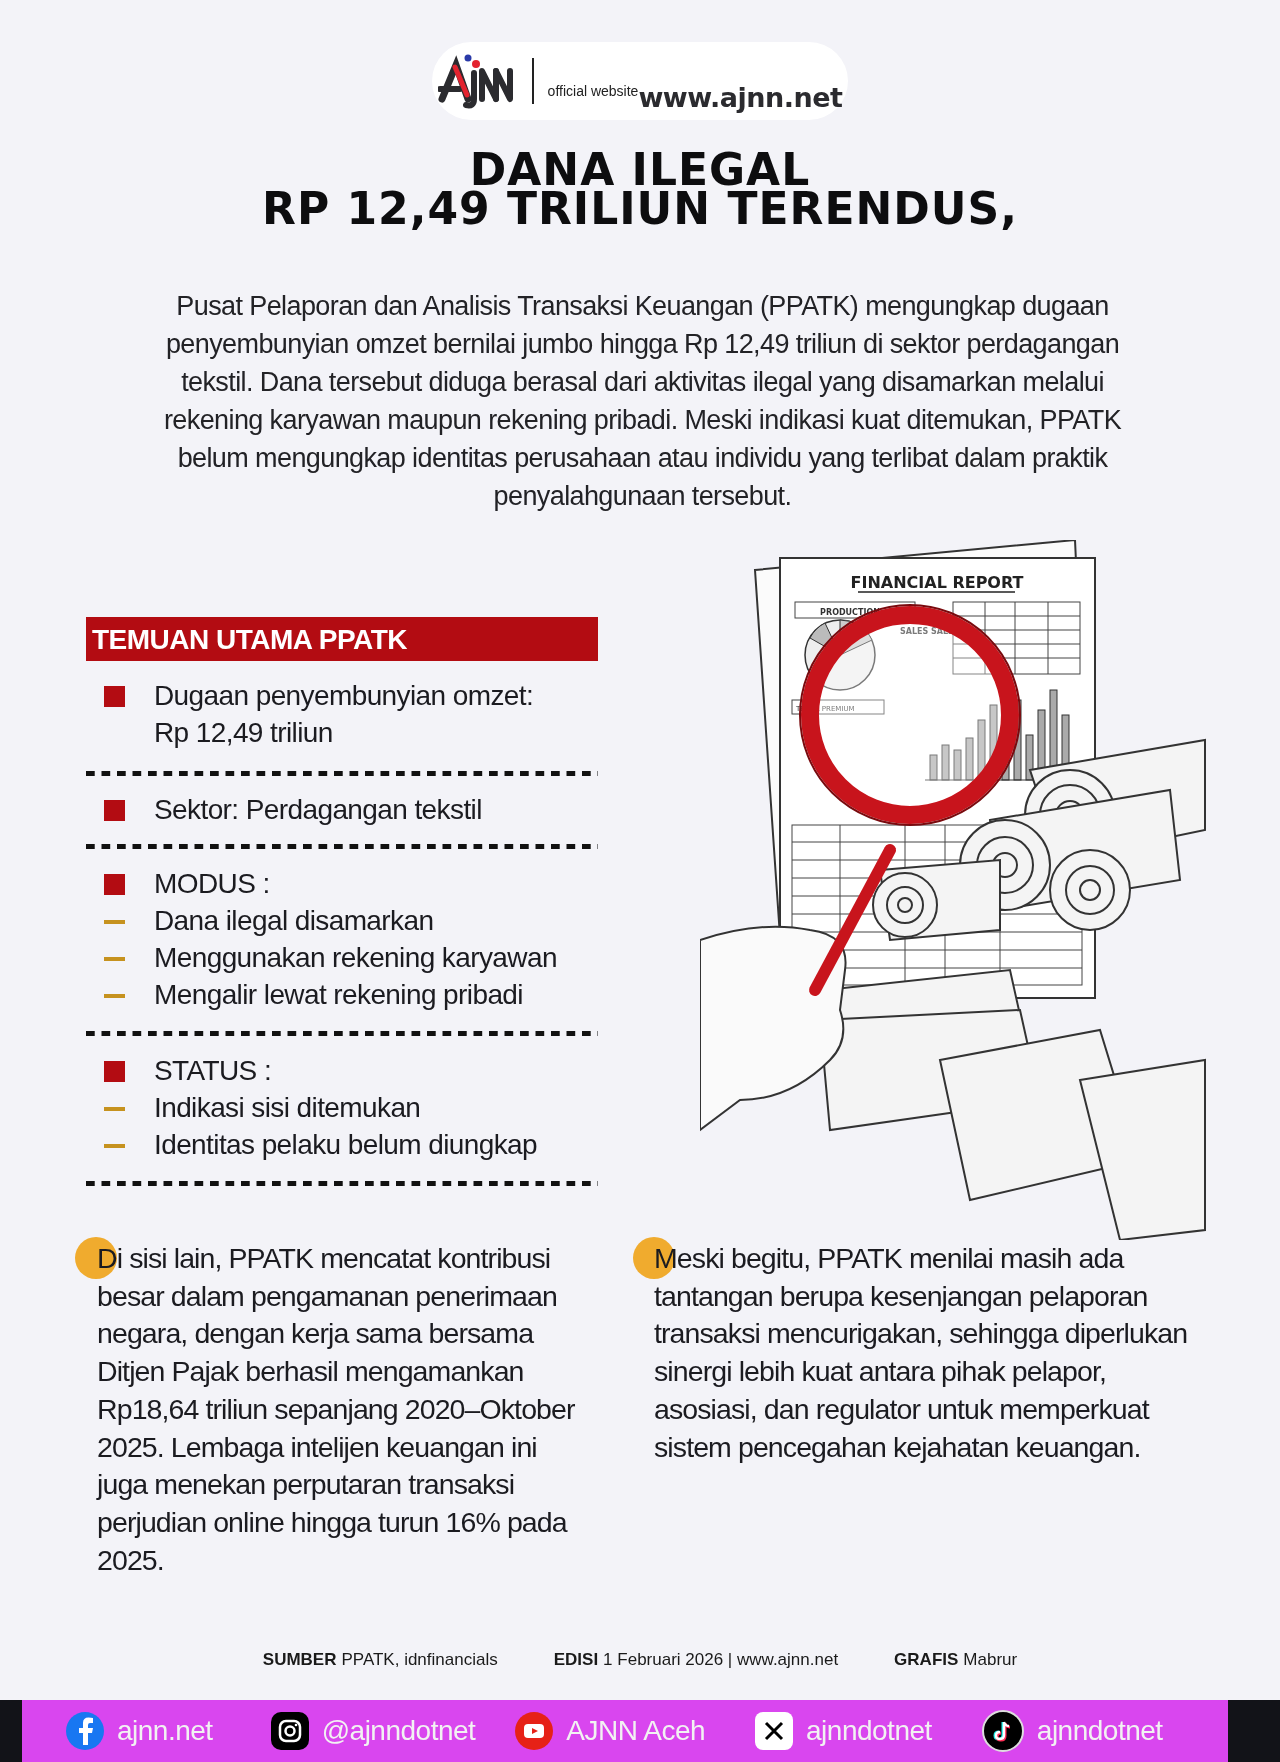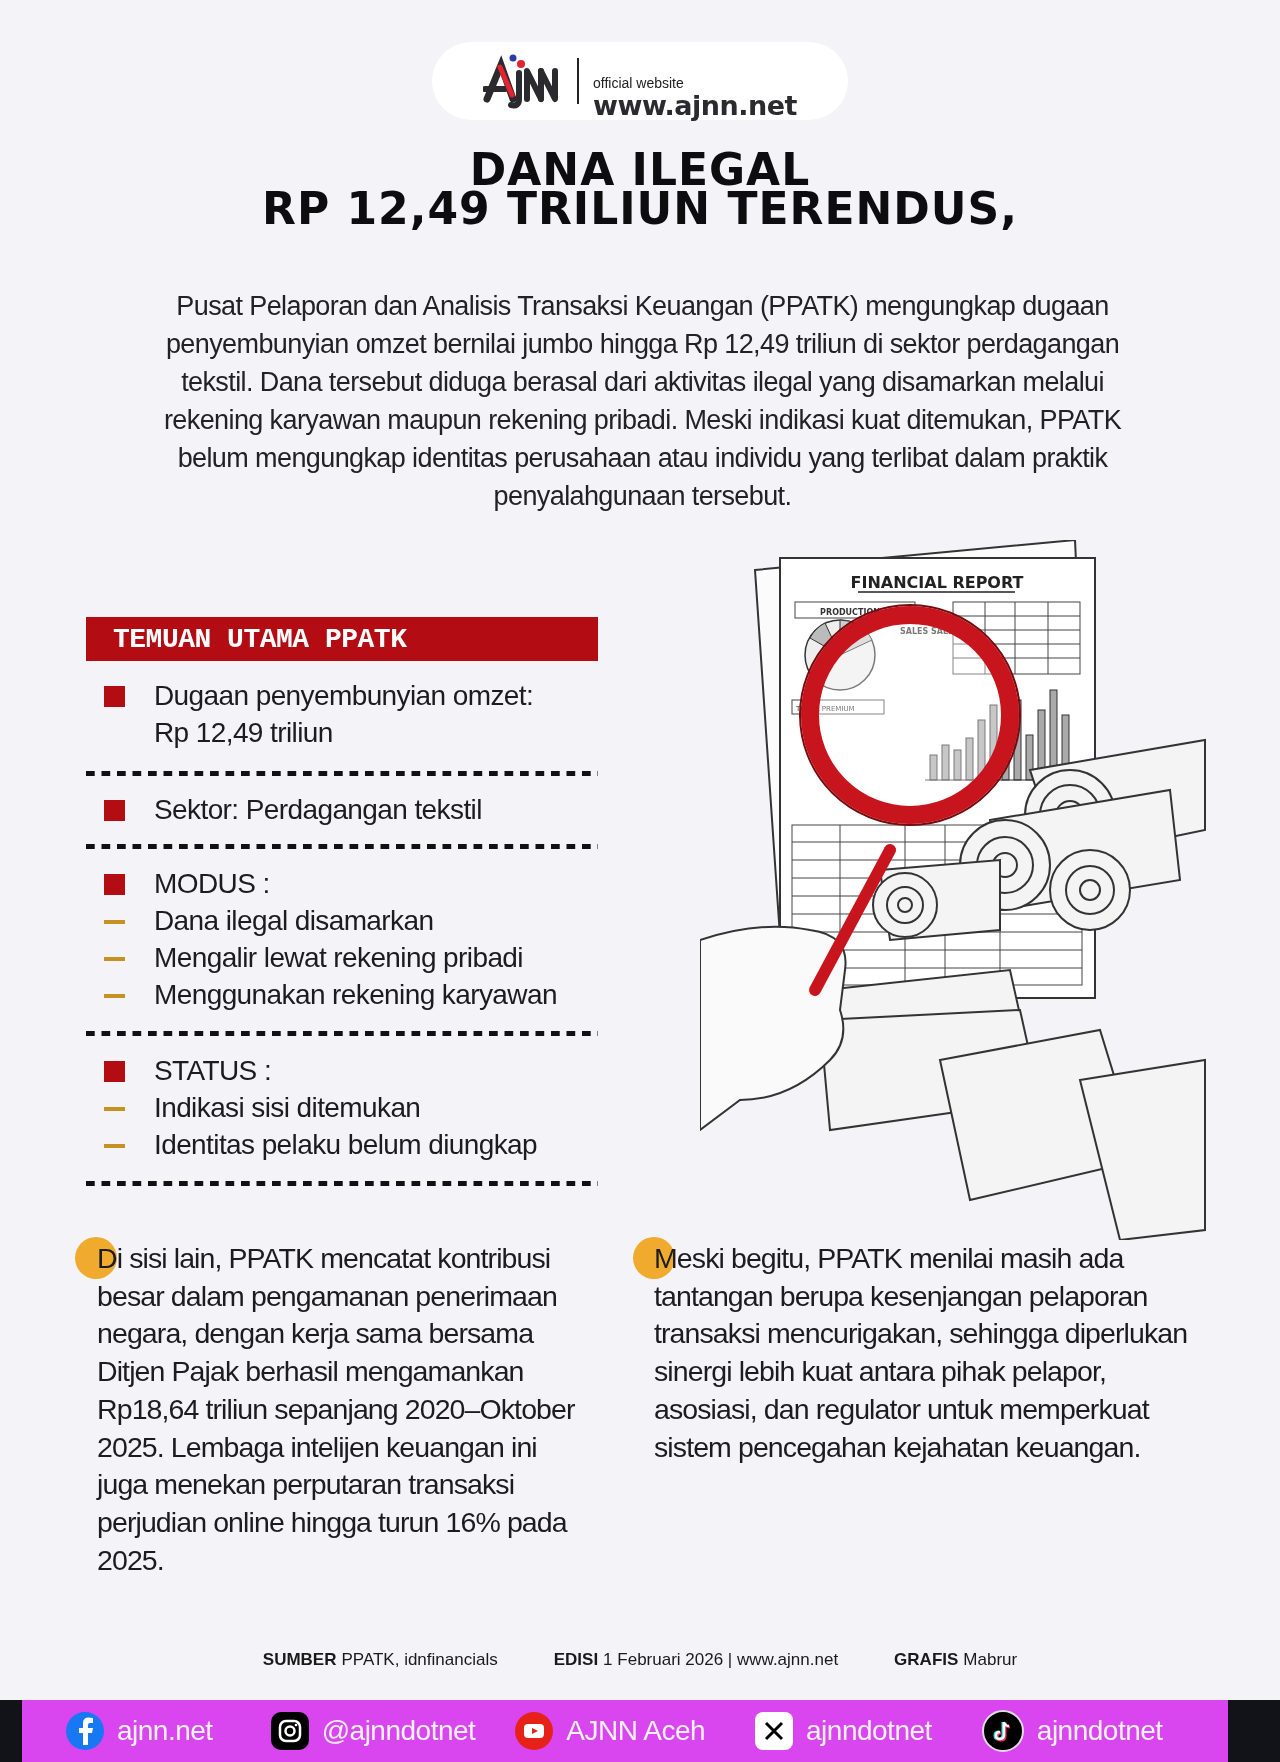--- a/index.html
+++ b/index.html
@@ -5,40 +5,40 @@
   html, body { margin:0; padding:0; }
   body { width:1280px; height:1762px; background:#f3f3f8; position:relative; overflow:hidden;
          font-family:"Liberation Sans", "DejaVu Sans", sans-serif; color:#1a1a1f; }
   .abs { position:absolute; }
 
   
   .logo-pill { left:432px; top:42px; width:416px; height:78px; background:#ffffff; border-radius:40px;
                display:flex; align-items:center; justify-content:center; gap:14px; }
   .logo-mark { position:relative; width:80px; height:56px; }
   .logo-divider { width:2px; height:46px; background:#222; }
-  .logo-text { display:flex; flex-direction:column; line-height:1;margin-top:32px; }
+  .logo-text { display:flex; line-height:1;margin-top:32px; }
   .logo-sub { font-size:14px; color:#222; margin-bottom:2px; }
   .logo-url { font-family:"DejaVu Sans", sans-serif; font-weight:bold; font-size:27px; color:#2b2b2f; letter-spacing:-0.5px; }
 
   
   .title { left:0; top:150px; width:1280px; text-align:center; font-family:"DejaVu Sans", sans-serif;
            font-weight:bold; line-height:39px; letter-spacing:1px; }
   .title .l1, .title .l2 { font-size:44px; color:#0d0d0f; display:block; }
   .title .l3 { font-size:44px; color:#b0101b; display:block; }
 
   .intro { left:150px; top:287px; width:985px; text-align:center; font-size:27px; line-height:38px; color:#222226;
            letter-spacing:-0.6px; }
 
   
   .illus { left:700px; top:540px; width:510px; height:700px; }
 
   
   .findings { left:86px; top:617px; width:512px; }
-  .find-head { background:#b30c12; color:#fff; font-family:Liberation Mono, monospace; font-weight:bold; font-size:28px;
-               height:44px; line-height:46px; padding-left:27px; letter-spacing:-0.5px; }
+  .find-head { background:#b30c12; color:#fff; font-family:Liberation Sans, sans-serif; font-weight:bold; font-size:28px;
+               height:44px; line-height:46px; padding-left:6px; letter-spacing:-0.5px; }
   .find-item { position:relative; padding-left:68px; font-size:28px; line-height:37px; color:#1b1b20; letter-spacing:-0.6px; }
   .sq { position:absolute; left:18px; width:21px; height:21px; background:#b30c12; }
   .dash { position:absolute; left:18px; width:21px; height:4px; background:#c6921f; }
   .bold { font-weight:normal; }
   .divider { border-top:5px dotted #111; margin:0 0; height:0; }
   .divider { border:none; height:5px; background-image:linear-gradient(to right, #111 55%, transparent 55%); background-size:15.5px 5px; }
 
   .col { font-size:28.5px; line-height:37.7px; color:#1b1b20; letter-spacing:-0.9px; }
   .col-left { left:97px; top:1240px; width:480px; }
   .col-right { left:654px; top:1240px; width:545px; }
@@ -192,22 +192,22 @@
     <span class="bold">Perdagangan tekstil</span>
   </div>
   <div style="height:16px"></div>
   <div class="divider"></div>
   <div style="height:16px"></div>
   <div class="find-item">
     <span class="sq" style="top:9px"></span>
     <span class="bold">MODUS :</span>
   </div>
   <div class="find-item"><span class="dash" style="top:18px"></span><span>Dana ilegal disamarkan</span></div>
+  <div class="find-item"><span class="dash" style="top:18px"></span><span>Menggunakan rekening karyawan</span></div>
   <div class="find-item"><span class="dash" style="top:18px"></span><span>Mengalir lewat rekening pribadi</span></div>
-  <div class="find-item"><span class="dash" style="top:18px"></span><span>Menggunakan rekening karyawan</span></div>
   <div style="height:18px"></div>
   <div class="divider"></div>
   <div style="height:16px"></div>
   <div class="find-item">
     <span class="sq" style="top:9px"></span>
     <span class="bold">STATUS :</span>
   </div>
   <div class="find-item"><span class="dash" style="top:18px"></span><span>Indikasi sisi ditemukan</span></div>
   <div class="find-item"><span class="dash" style="top:18px"></span><span>Identitas pelaku belum diungkap</span></div>
   <div style="height:18px"></div>

